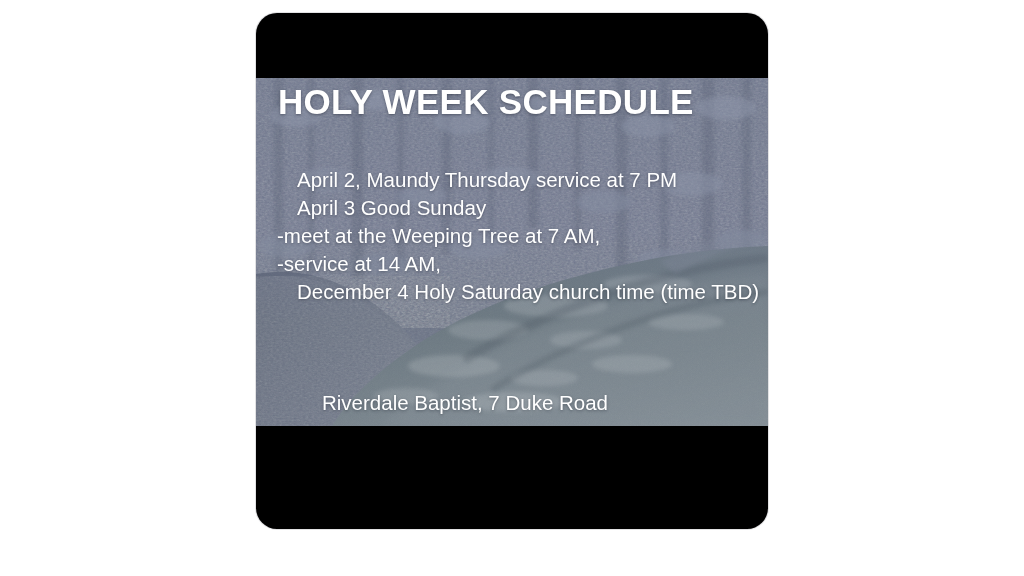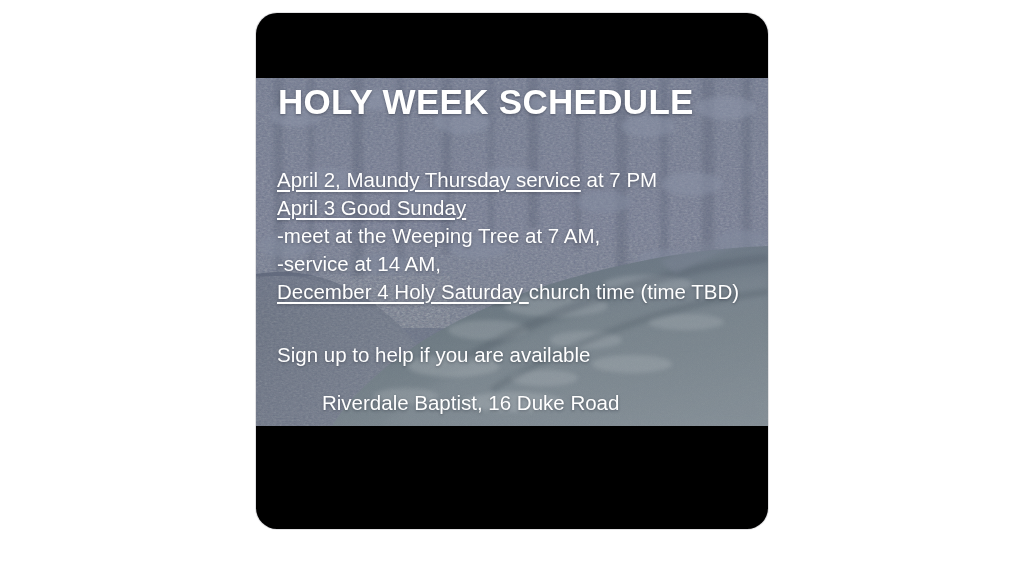--- a/index.html
+++ b/index.html
@@ -94,21 +94,21 @@
   #body-lines {
     position: absolute;
     left: 21px;
     top: 88px;
     font-size: 20.5px;
     line-height: 28px;
     white-space: nowrap;
     text-shadow: 0 1px 3px rgba(20,24,38,0.40);
   }
   #body-lines .line { height: 28px; }
-  .u { text-decoration: underline; text-underline-offset: 3px; }
+  .u { text-underline-offset: 3px; margin-left: 20px; }
 
   #signup {
     position: absolute;
     left: 21px;
     top: 263px;
     font-size: 20.5px;
     line-height: 28px;
     white-space: nowrap;
     text-shadow: 0 1px 3px rgba(20,24,38,0.40);
   }
@@ -274,20 +274,19 @@
         <div class="hw-title">HOLY WEEK SCHEDULE</div>
 
         <div id="body-lines">
           <div class="line"><span class="u">April 2, Maundy Thursday service</span><span> at 7 PM</span></div>
           <div class="line"><span class="u">April 3 Good Sunday</span><span></span></div>
           <div class="line"><span>-meet at the Weeping Tree at 7 AM,</span></div>
           <div class="line"><span>-service at 14 AM,</span></div>
           <div class="line"><span class="u">December 4 Holy Saturday </span><span>church time (time TBD)</span></div>
         </div>
 
-        <div id="signup">Sign up to help if you are available</div>
-
-        <div id="address">Riverdale Baptist, 16 Duke Road</div>
+
+        <div id="address">Riverdale Baptist, 7 Duke Road</div>
 
       </div>
     </div>
   </div>
 </div>
 
 </body></html>

